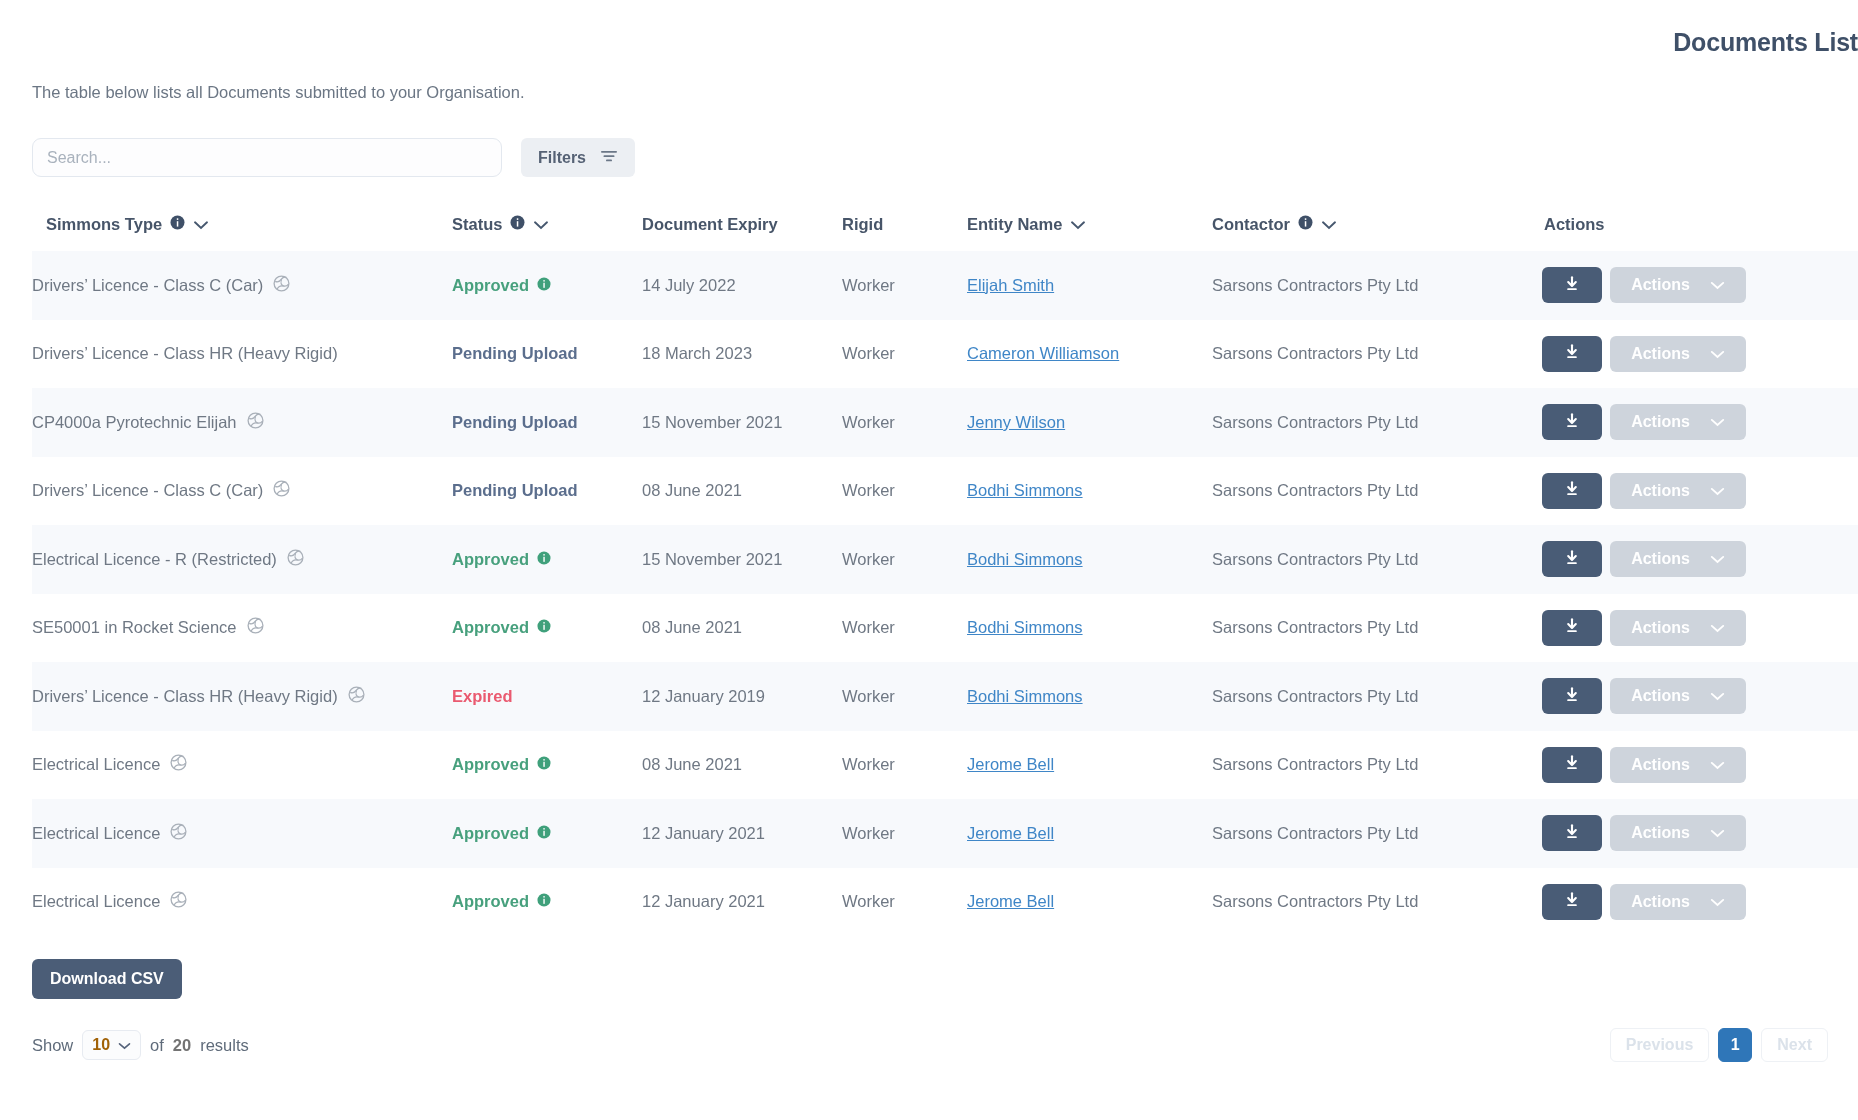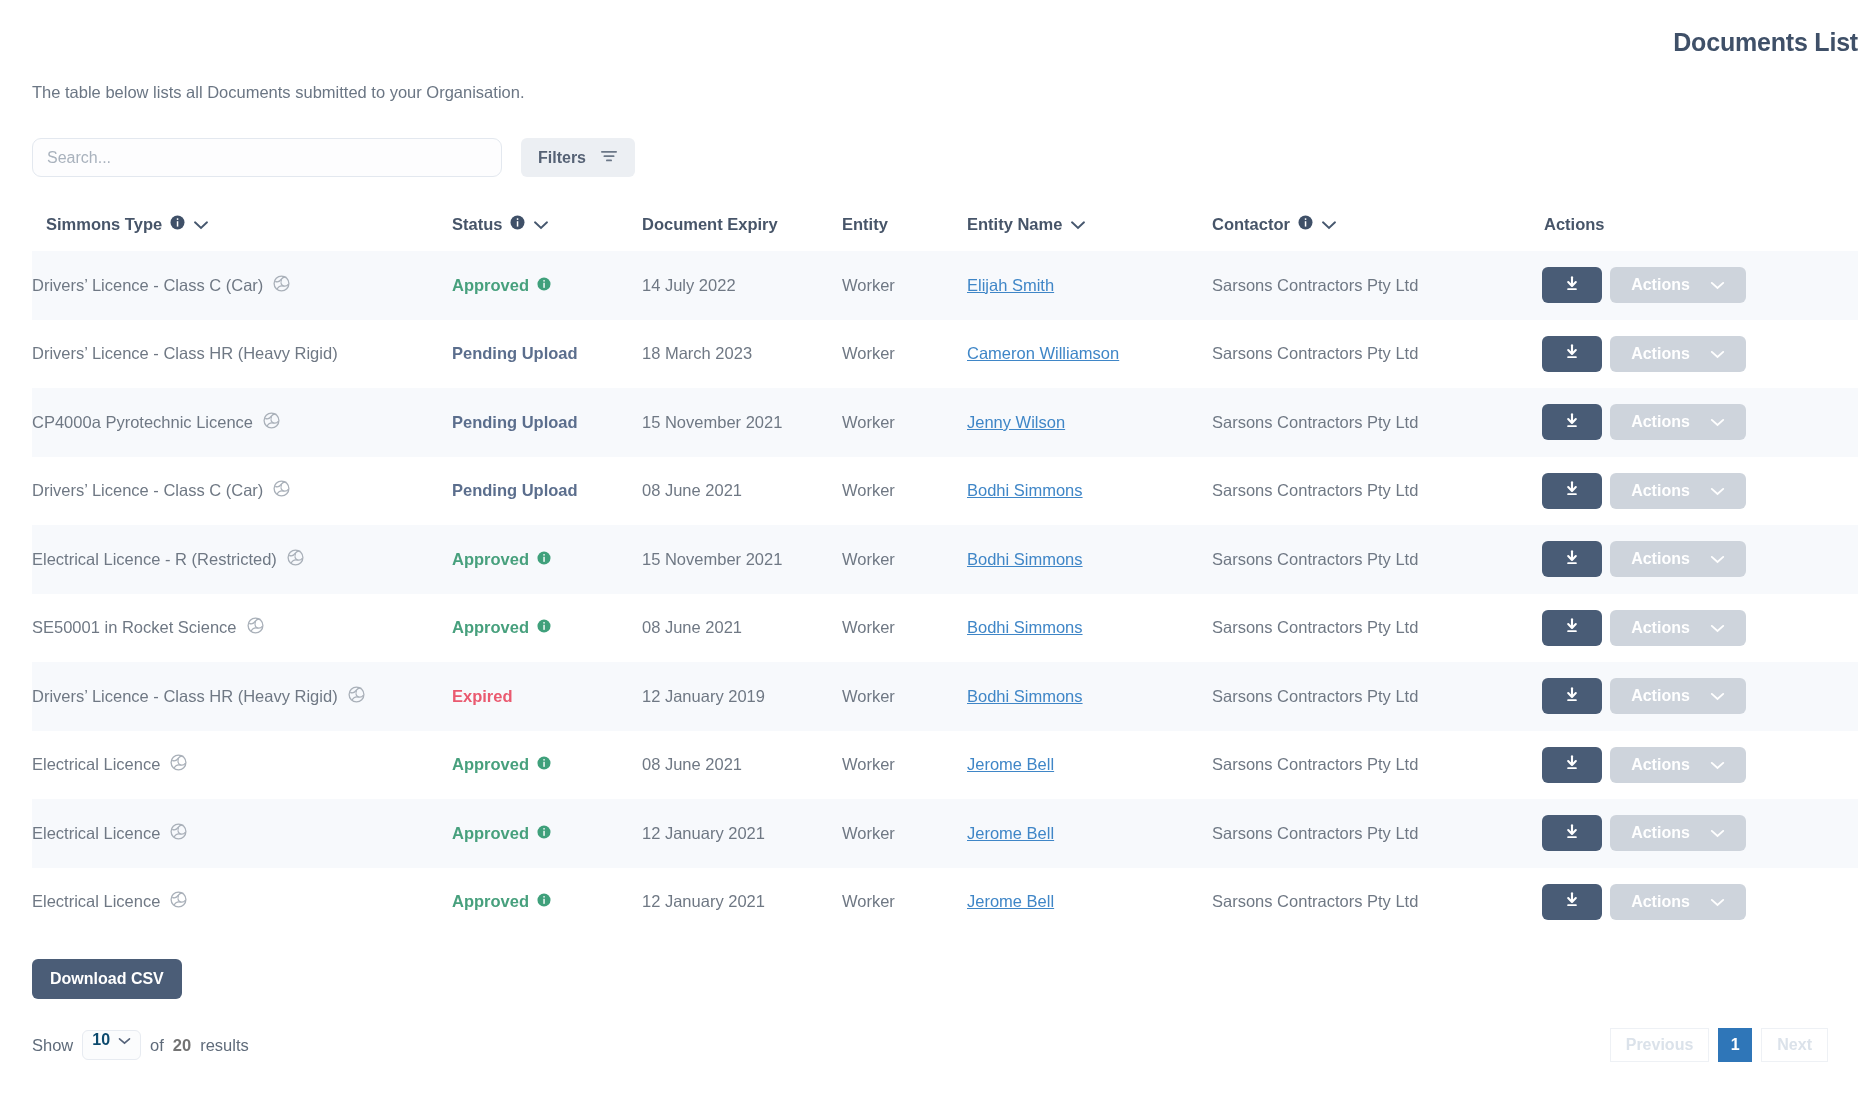--- a/index.html
+++ b/index.html
@@ -134,32 +134,32 @@
     padding: 0 18px;
     cursor: pointer;
   }
   .footer-row {
     margin-top: 29px;
     width: 1826px;
     display: flex; align-items: center; justify-content: space-between;
   }
   .show-group { display: flex; align-items: center; gap: 9px; font-size: 16.5px; color: #5f6b7a; }
   .show-select {
-    display: flex; gap: 8px;
+    display: flex; align-items: center; gap: 8px;
     border: 1px solid #e7ebf1; border-radius: 6px;
     background: #fbfcfd;
     height: 30px; padding: 0 9px;
-    font-size: 16px; font-weight: bold; color: #0c4a6e;
+    font-size: 16px; font-weight: bold; color: #a16207;
     cursor: pointer;
   }
   .show-group b { color: #737373; }
   .pager { display: flex; align-items: center; gap: 9px; padding-right: 30px; }
   .pg {
     height: 34px; min-width: 34px;
-    border: 1px solid #eef1f5; border-radius: 0;
+    border: 1px solid #eef1f5; border-radius: 6px;
     background: #ffffff;
     color: #dbe2ea;
     font-size: 16px; font-weight: bold;
     font-family: "Liberation Sans", sans-serif;
     display: flex; align-items: center; justify-content: center;
     padding: 0 15px;
     cursor: pointer;
   }
   .pg.active {
     background: #2f76b8;
@@ -236,21 +236,21 @@
             </span>
           </div>
         </th>
         <th>
           <div class="hcell">
             <span>Document Expiry</span>
           </div>
         </th>
         <th>
           <div class="hcell">
-            <span>Entity</span>
+            <span>Rigid</span>
           </div>
         </th>
         <th>
           <div class="hcell">
             <span>Entity Name</span>
             <span class="chev">
               <svg width="16" height="10" viewBox="0 0 16 10">
                   <path d="M2 2.3 L8 8 L14 2.3" stroke="#46576e" stroke-width="1.9" fill="none" stroke-linecap="round"></path>
                 </svg>
             </span>
@@ -354,21 +354,21 @@
                 <span><svg width="15" height="9" viewBox="0 0 15 9">
                     <path d="M1.8 1.9 L7.5 7 L13.2 1.9" stroke="#fff" stroke-width="1.9" fill="none" stroke-linecap="round"></path>
                   </svg></span>
               </button>
             </div>
           </td>
         </tr>
         <tr class="alt">
           <td class="type-cell">
             <span class="type-wrap">
-              <span>CP4000a Pyrotechnic Licence</span>
+              <span>CP4000a Pyrotechnic Elijah</span>
               <span class="globe-icon"><svg width="17" height="17" viewBox="0 0 17 17">
                   <circle cx="8.5" cy="8.5" r="7.4" fill="none" stroke="#a9b0b9" stroke-width="1.3"></circle>
                   <path d="M2.2 6.4 C5 7.6 7 6.2 8.4 4.2 C9.4 2.8 11 1.6 13.4 2.4" fill="none" stroke="#a9b0b9" stroke-width="1.3"></path>
                   <path d="M4 14.2 C5.4 11.2 8 10.4 10.6 11 C12.4 11.4 14 11 15.3 9.4" fill="none" stroke="#a9b0b9" stroke-width="1.3"></path>
                   <path d="M8.6 4.3 C7.4 7.4 7.6 9.6 10.5 11" fill="none" stroke="#a9b0b9" stroke-width="1.1"></path>
                 </svg></span>
             </span>
           </td>
           <td>
             <span class="status pending">

